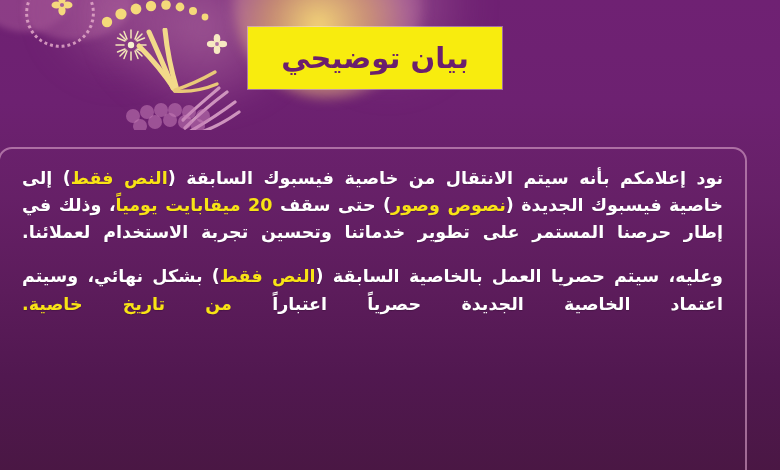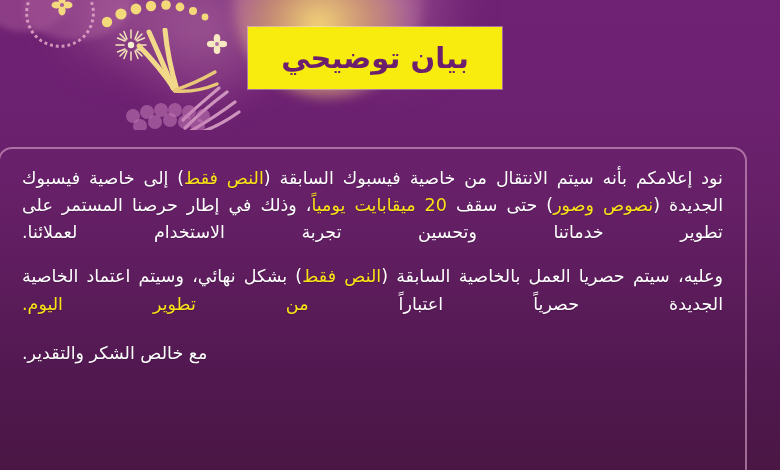--- a/index.html
+++ b/index.html
@@ -133,21 +133,21 @@
     width: 749px;
     height: 340px;
     border: 2px solid rgba(214,160,198,.62);
     border-radius: 14px;
     box-sizing: border-box;
     padding: 16px 22px 0 22px;
   }
   .para {
     color: #ffffff;
     font-size: 17.5px;
-    font-weight: normal;
+    font-weight: bold;
     line-height: 1.55;
     text-align: justify;
     text-align-last: justify;
     margin: 0 0 17px 0;
     text-shadow: 0 1px 1px rgba(0,0,0,.18);
   }
   .para.closing {
     text-align: left;
     text-align-last: left;
     margin-top: 22px;
@@ -265,19 +265,18 @@
   </div>
 
   <div class="banner">
     <span class="banner-text">بيان توضيحي</span>
   </div>
 
   <div class="card">
 
     <p class="para"><span>نود إعلامكم بأنه سيتم الانتقال من خاصية فيسبوك السابقة (</span><span class="hl">النص فقط</span><span>) إلى خاصية فيسبوك الجديدة (</span><span class="hl">نصوص وصور</span><span>) حتى سقف </span><span class="hl">20 ميقابايت يومياً</span><span>، وذلك في إطار حرصنا المستمر على تطوير خدماتنا وتحسين تجربة الاستخدام لعملائنا.</span></p>
 
-    <p class="para"><span>وعليه، سيتم حصريا العمل بالخاصية السابقة (</span><span class="hl">النص فقط</span><span>) بشكل نهائي، وسيتم اعتماد الخاصية الجديدة حصرياً اعتباراً </span><span class="hl">من تطوير اليوم.</span><span></span></p>
-
-
-    <p class="para closing">مع خالص الشكر والتقدير.</p>
+    <p class="para"><span>وعليه، سيتم حصريا العمل بالخاصية السابقة (</span><span class="hl">النص فقط</span><span>) بشكل نهائي، وسيتم اعتماد الخاصية الجديدة حصرياً اعتباراً </span><span class="hl">من تاريخ خاصية.</span><span></span></p>
+
+
   </div>
 
 </div>
 
 </body></html>

